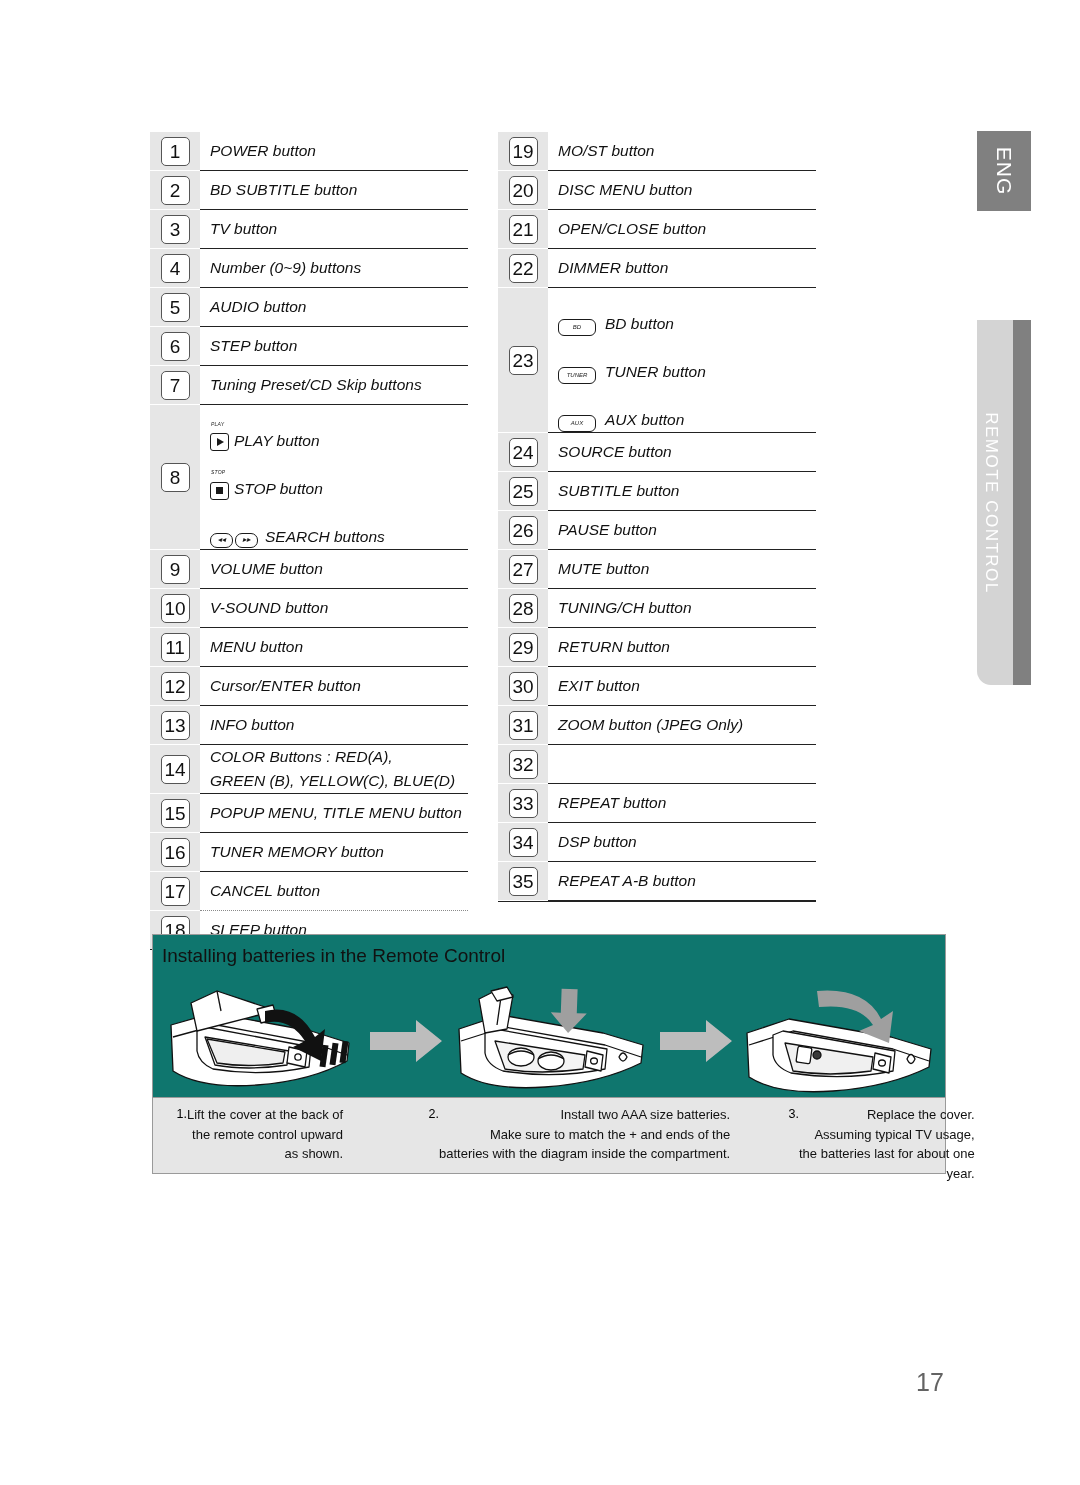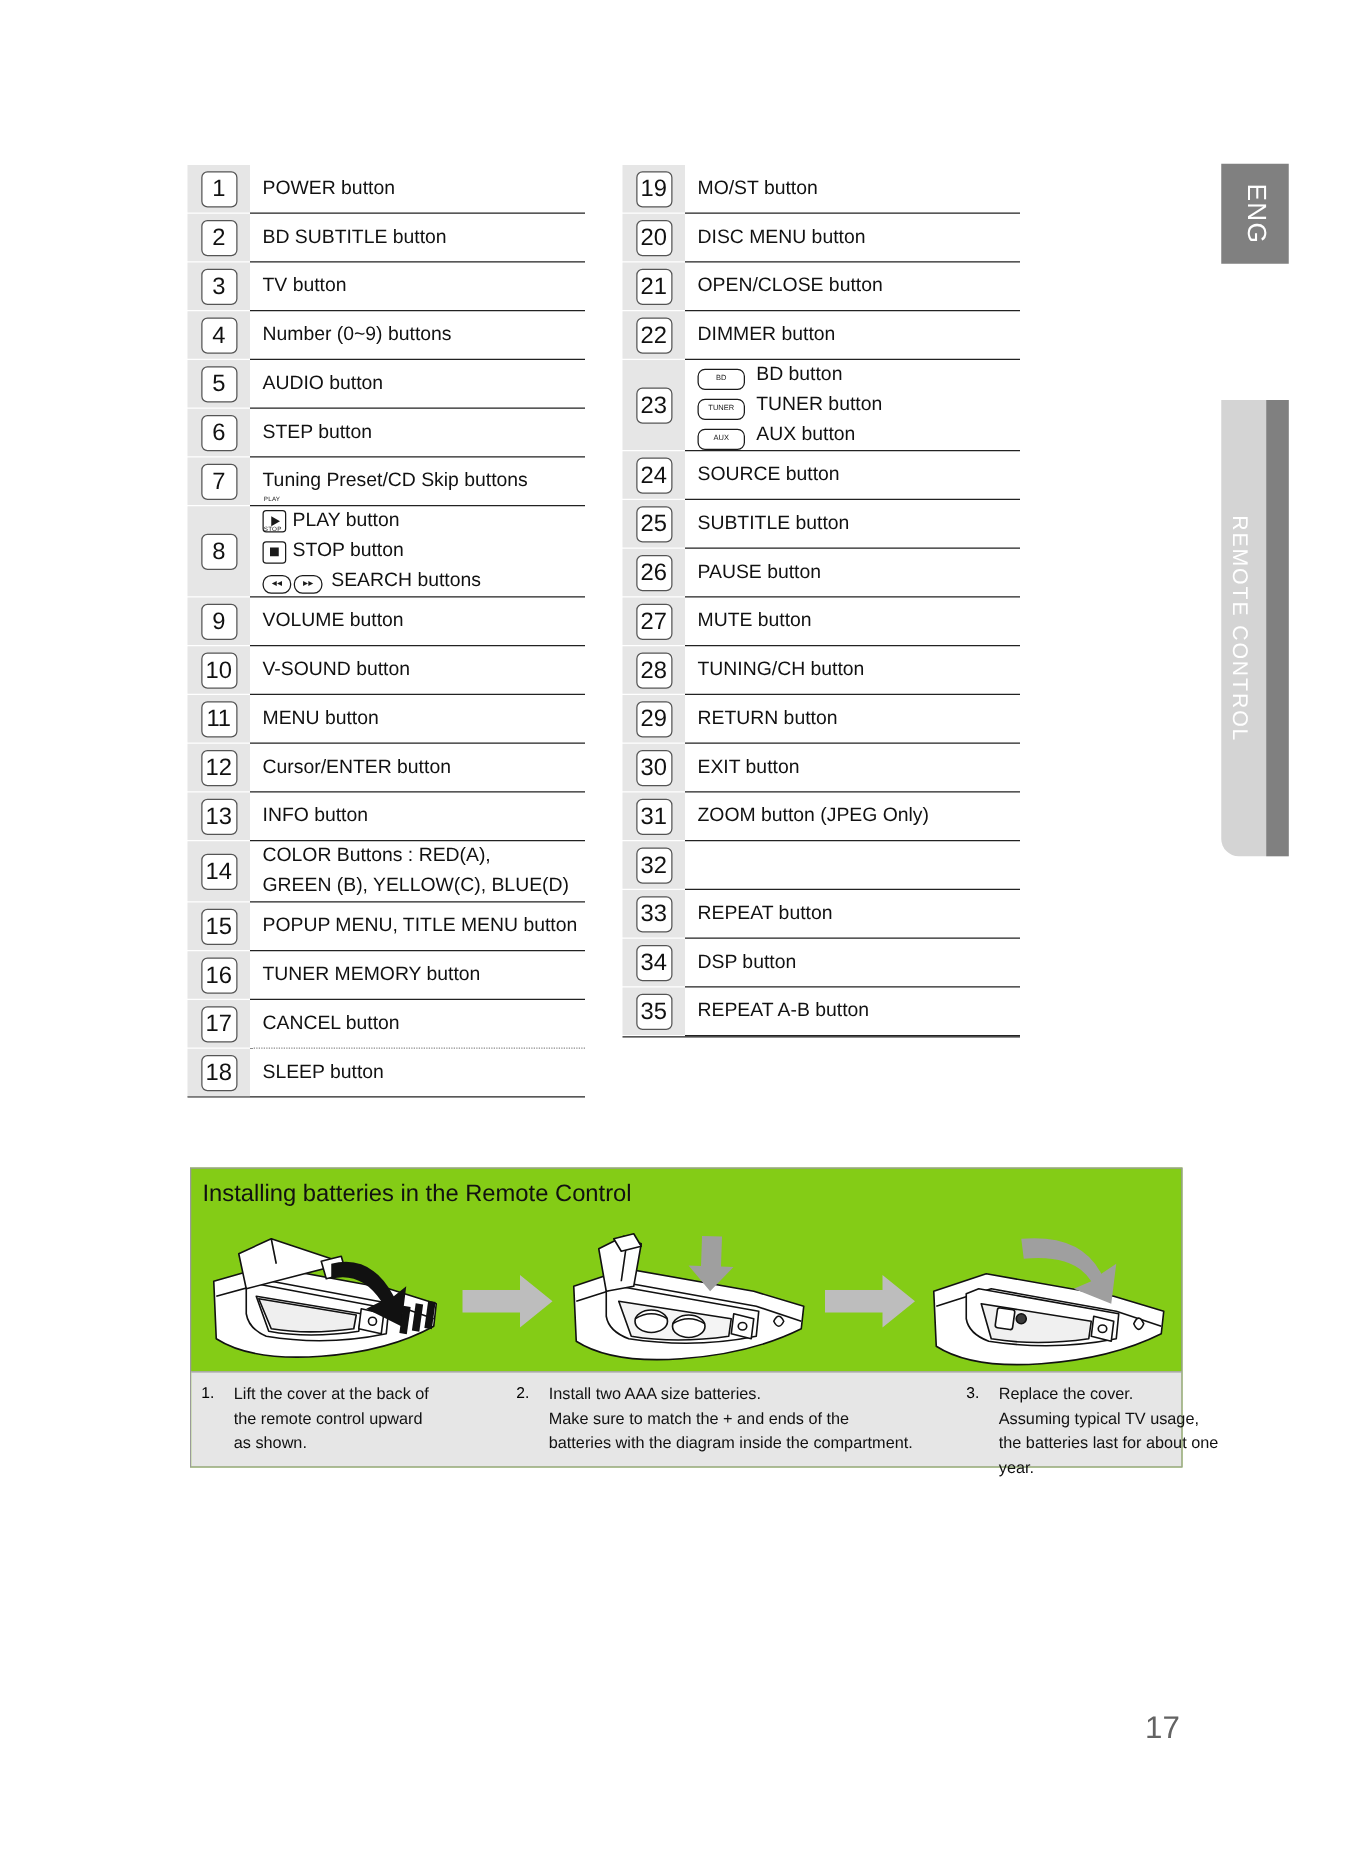--- a/index.html
+++ b/index.html
@@ -103,25 +103,27 @@
   }
   .labelcell {
     flex: 1 1 auto;
     display: flex;
     flex-direction: column;
     justify-content: center;
     padding-left: 10px;
     font-size: 15.5px;
     line-height: 1.55;
     color: #111111;
+    font-style: italic;
   }
   .labelcell .sub {
     display: flex;
     align-items: flex-start;
     white-space: nowrap;
+    margin-top: 24px;
   }
   .rule {
     height: 0;
     border-top: 1.6px solid #222222;
     margin-left: 50px;
   }
   .rule.dotted { border-top: 1.3px dotted #8a8a8a; }
   .rule.full   { margin-left: 0; }
 
   
@@ -189,22 +191,23 @@
   }
 
   
   #battery-panel {
     position: absolute;
     left: 152px;
     top: 934px;
     width: 794px;
     height: 240px;
     border: 1.3px solid #9a9a9a;
-    background: #84cc16;
+    background: #0f766e;
     box-sizing: border-box;
+    text-align: right;
   }
   #battery-title {
     position: absolute;
     left: 9px;
     top: 10px;
     font-size: 19px;
     color: #111111;
   }
   #illus-strip {
     position: absolute;

